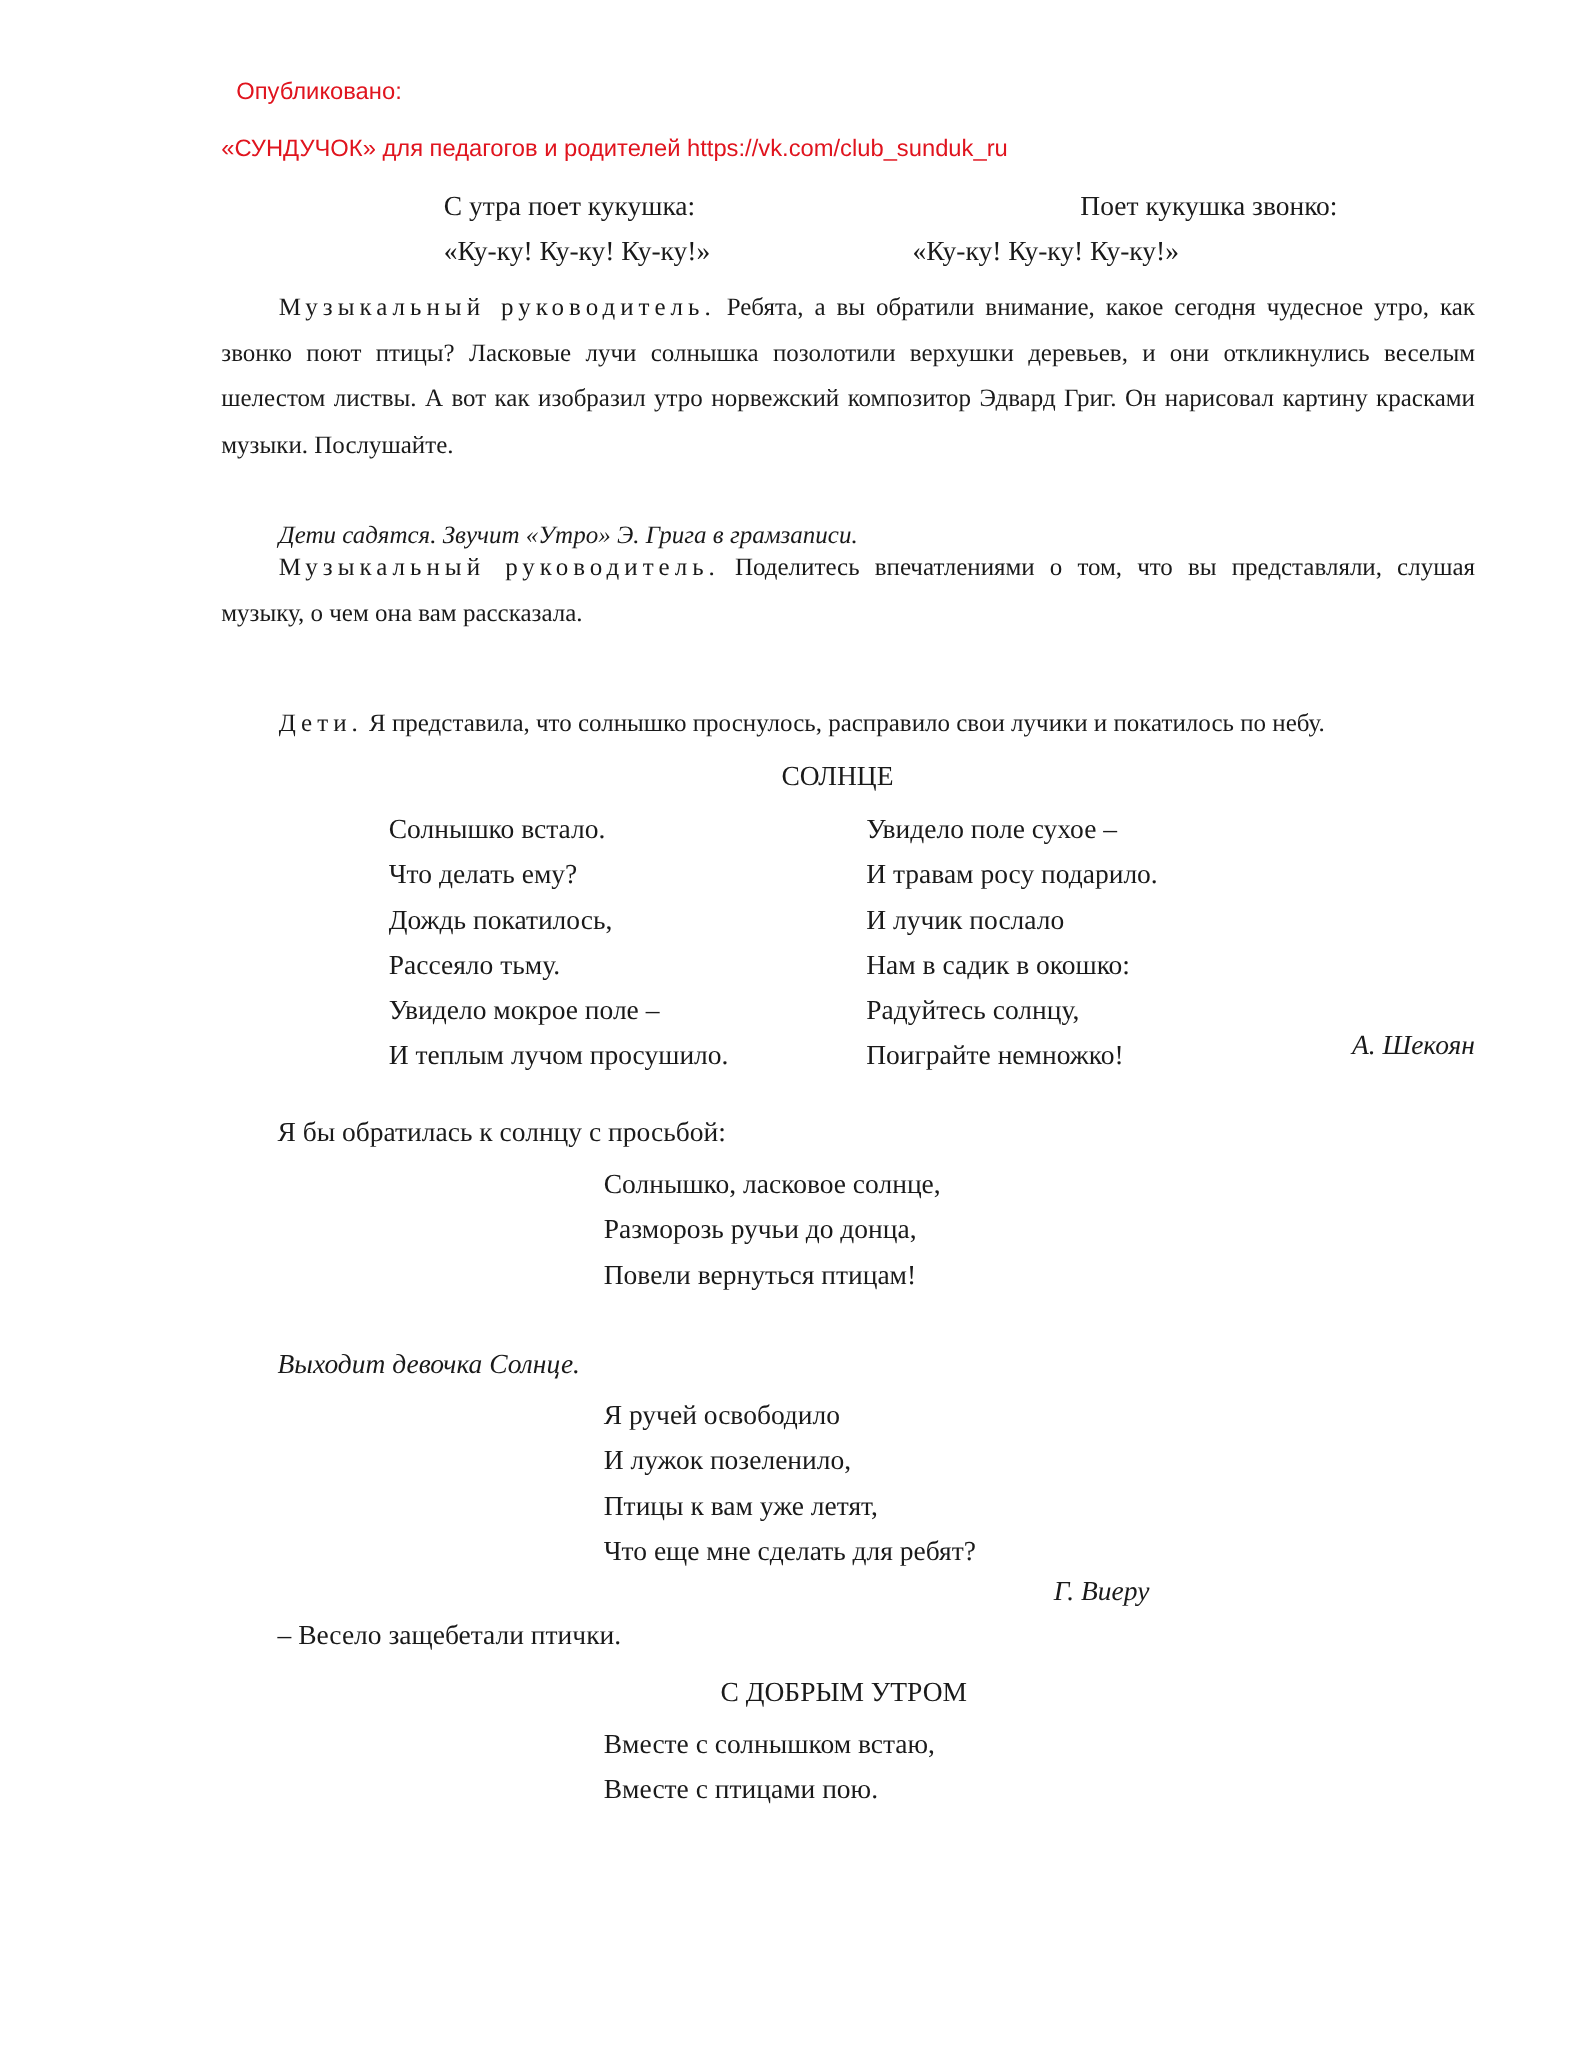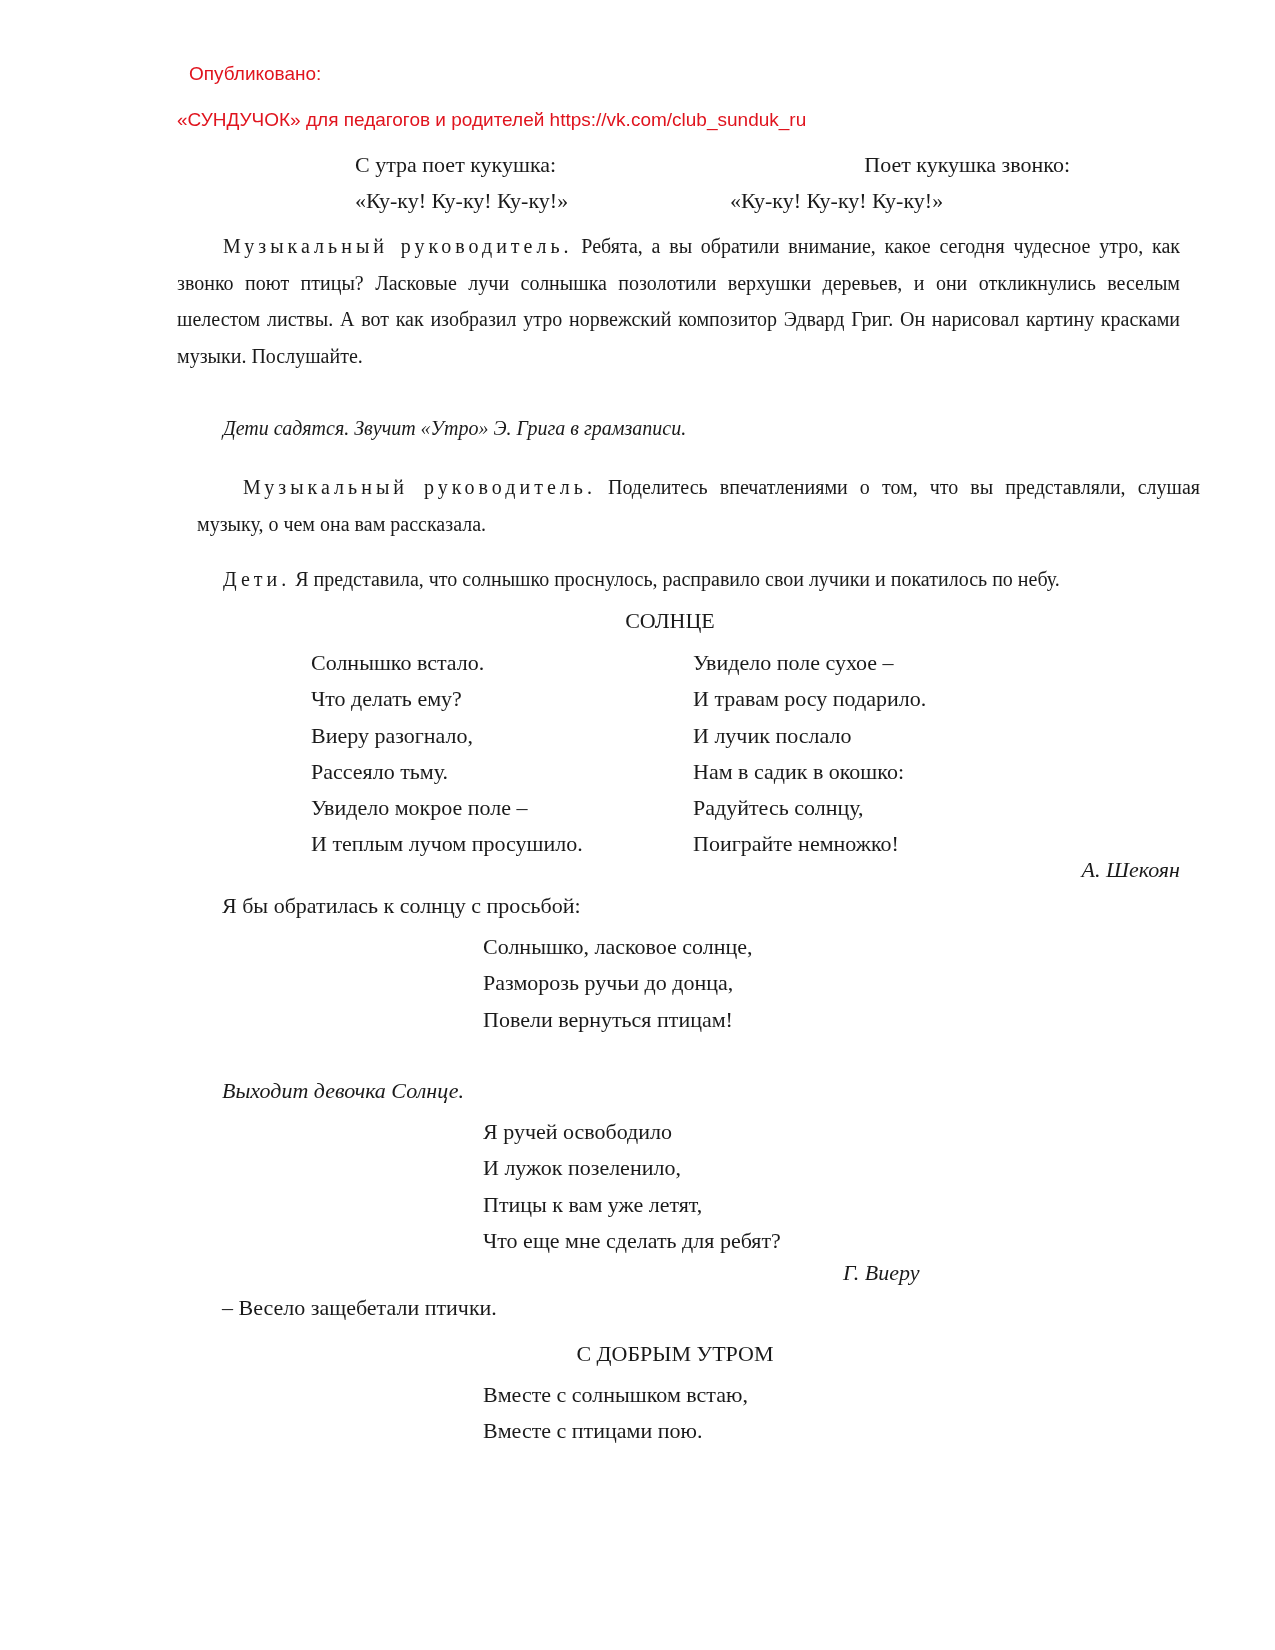--- a/index.html
+++ b/index.html
@@ -29,42 +29,42 @@
 </div>
 <div class="abs lines" style="left:730px; top:147px; text-align:right; width:340px;">
   <div>Поет кукушка звонко:</div>
   <div style="text-align:left;">«Ку-ку! Ку-ку! Ку-ку!»</div>
 </div>
 
 <div class="para indent" style="top:228px;"><span class="spaced">Музыкальный руководитель.</span><span> Ребята, а вы обратили внимание, какое сегодня чудесное утро, как звонко поют птицы? Ласковые лучи солнышка позолотили верхушки деревьев, и они откликнулись веселым шелестом листвы. А вот как изобразил утро норвежский композитор Эдвард Григ. Он нарисовал картину красками музыки. Послушайте.</span></div>
 
 <div class="para indent it" style="top:410px;">Дети садятся. Звучит «Утро» Э. Грига в грамзаписи.</div>
 
-<div class="para indent" style="top:469px;margin-left:20px;"><span class="spaced">Музыкальный руководитель.</span><span> Поделитесь впечатлениями о том, что вы представляли, слушая музыку, о чем она вам рассказала.</span></div>
+<div class="para indent" style="top:436px;"><span class="spaced">Музыкальный руководитель.</span><span> Поделитесь впечатлениями о том, что вы представляли, слушая музыку, о чем она вам рассказала.</span></div>
 
 <div class="para indent" style="top:521px;margin-top:40px;"><span class="spaced">Дети.</span><span> Я представила, что солнышко проснулось, расправило свои лучики и покатилось по небу.</span></div>
 
 <div class="abs" style="left:0; width:1340px; text-align:center; top:603px;">СОЛНЦЕ</div>
 <div class="abs lines" style="left:311px; top:645px;">
   <div>Солнышко встало.</div>
   <div>Что делать ему?</div>
-  <div>Виеру разогнало,</div>
+  <div>Дождь покатилось,</div>
   <div>Рассеяло тьму.</div>
   <div>Увидело мокрое поле –</div>
   <div>И теплым лучом просушило.</div>
 </div>
 <div class="abs lines" style="left:693px; top:645px;">
   <div>Увидело поле сухое –</div>
   <div>И травам росу подарило.</div>
   <div>И лучик послало</div>
   <div>Нам в садик в окошко:</div>
   <div>Радуйтесь солнцу,</div>
   <div>Поиграйте немножко!</div>
 </div>
-<div class="abs it" style="right:95px; top:852px;">А. Шекоян</div>
+<div class="abs it" style="right:95px; top:818px;">А. Шекоян</div>
 
 <div class="abs" style="left:222px; top:888px;">Я бы обратилась к солнцу с просьбой:</div>
 
 <div class="abs lines" style="left:483px; top:929px;">
   <div>Солнышко, ласковое солнце,</div>
   <div>Разморозь ручьи до донца,</div>
   <div>Повели вернуться птицам!</div>
 </div>
 
 <div class="abs it" style="left:222px; top:1073px;">Выходит девочка Солнце.</div>

